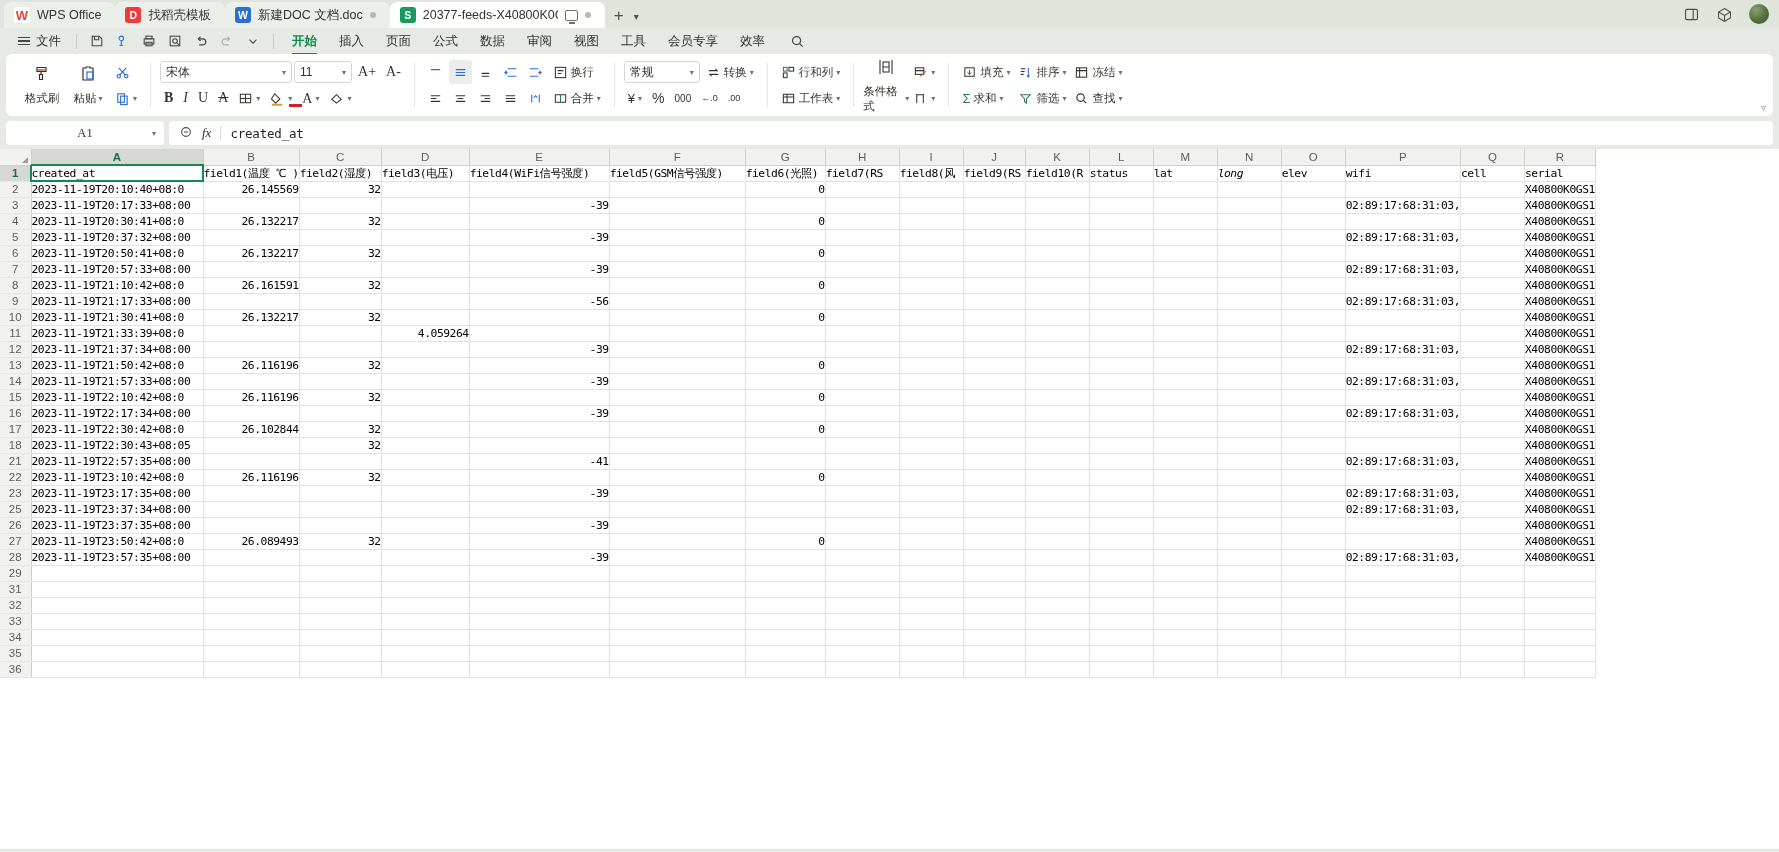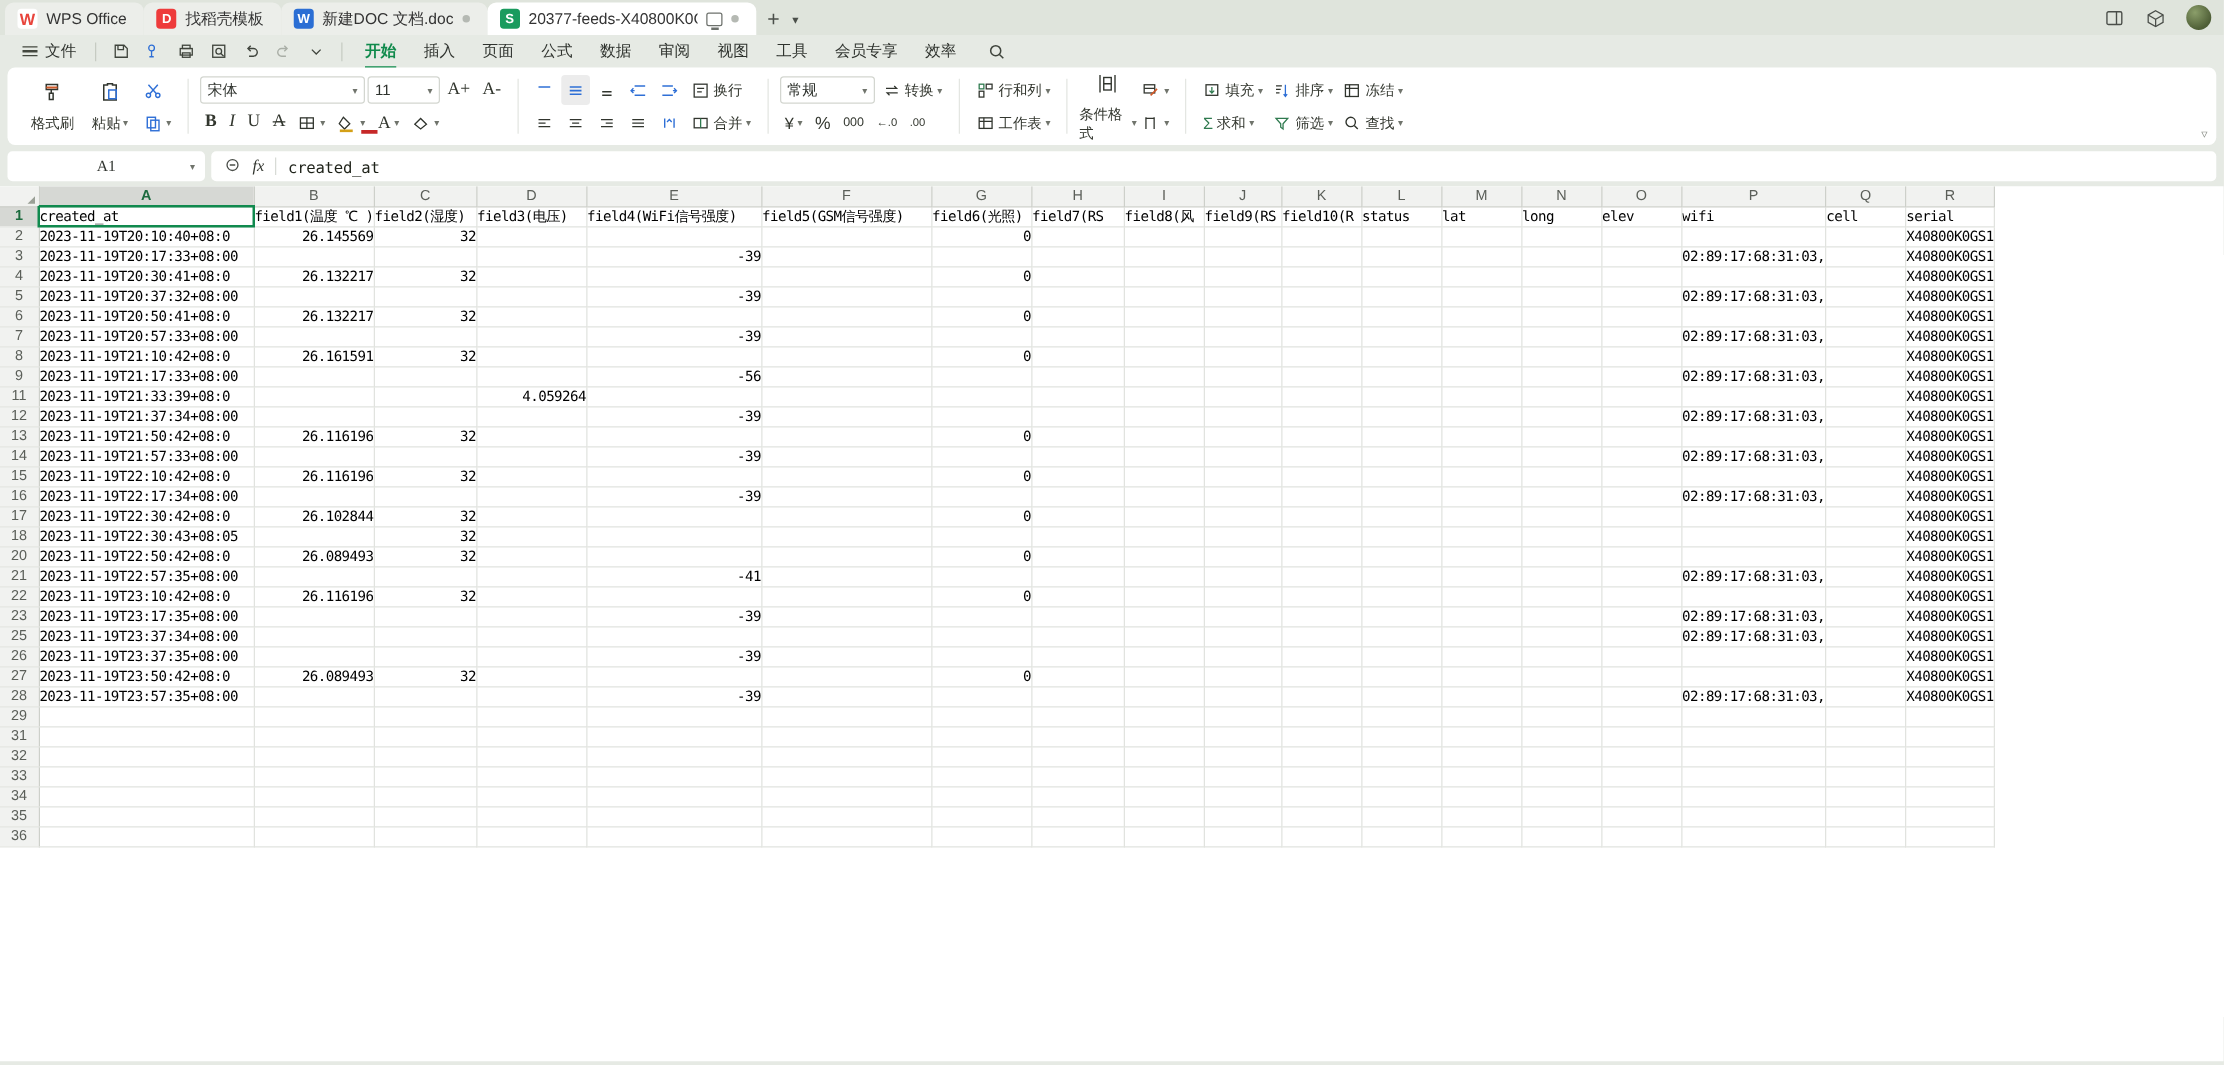--- a/index.html
+++ b/index.html
@@ -667,21 +667,21 @@
           <td class="cell l" style="width: 88px;">field3(电压)</td>
           <td class="cell l" style="width: 140px;">field4(WiFi信号强度)</td>
           <td class="cell l" style="width: 136px;">field5(GSM信号强度)</td>
           <td class="cell l" style="width: 80px;">field6(光照)</td>
           <td class="cell l" style="width: 74px;">field7(RS</td>
           <td class="cell l" style="width: 64px;">field8(风</td>
           <td class="cell l" style="width: 62px;">field9(RS</td>
           <td class="cell l" style="width: 64px;">field10(R</td>
           <td class="cell l" style="width: 64px;">status</td>
           <td class="cell l" style="width: 64px;">lat</td>
-          <td class="cell l" style="width: 64px;">long</td>
+          <td class="cell l" style="width: 64px; font-style: italic;">long</td>
           <td class="cell l" style="width: 64px;">elev</td>
           <td class="cell l" style="width: 64px;">wifi</td>
           <td class="cell l" style="width: 64px;">cell</td>
           <td class="cell l" style="width: 64px;">serial</td>
         </tr>
         <tr>
           <td class="rowhead">2</td>
           <td class="cell l" style="width: 172px;">2023-11-19T20:10:40+08:0</td>
           <td class="cell r" style="width: 96px;">26.145569</td>
           <td class="cell r" style="width: 82px;">32</td>
@@ -842,20 +842,41 @@
           <td class="cell r" style="width: 64px;"></td>
           <td class="cell l" style="width: 64px;"></td>
           <td class="cell l" style="width: 64px;"></td>
           <td class="cell l" style="width: 64px;"></td>
           <td class="cell l" style="width: 64px;"></td>
           <td class="cell l ovf" style="width: 64px;">02:89:17:68:31:03,</td>
           <td class="cell l" style="width: 64px;"></td>
           <td class="cell l" style="width: 64px;">X40800K0GS1</td>
         </tr>
         <tr>
+          <td class="rowhead">10</td>
+          <td class="cell l" style="width: 172px;">2023-11-19T21:30:41+08:0</td>
+          <td class="cell r" style="width: 96px;">26.132217</td>
+          <td class="cell r" style="width: 82px;">32</td>
+          <td class="cell r" style="width: 88px;"></td>
+          <td class="cell r" style="width: 140px;"></td>
+          <td class="cell r" style="width: 136px;"></td>
+          <td class="cell r" style="width: 80px;">0</td>
+          <td class="cell r" style="width: 74px;"></td>
+          <td class="cell r" style="width: 64px;"></td>
+          <td class="cell r" style="width: 62px;"></td>
+          <td class="cell r" style="width: 64px;"></td>
+          <td class="cell l" style="width: 64px;"></td>
+          <td class="cell l" style="width: 64px;"></td>
+          <td class="cell l" style="width: 64px;"></td>
+          <td class="cell l" style="width: 64px;"></td>
+          <td class="cell l ovf" style="width: 64px;"></td>
+          <td class="cell l" style="width: 64px;"></td>
+          <td class="cell l" style="width: 64px;">X40800K0GS1</td>
+        </tr>
+        <tr>
           <td class="rowhead">11</td>
           <td class="cell l" style="width: 172px;">2023-11-19T21:33:39+08:0</td>
           <td class="cell r" style="width: 96px;"></td>
           <td class="cell r" style="width: 82px;"></td>
           <td class="cell r" style="width: 88px;">4.059264</td>
           <td class="cell r" style="width: 140px;"></td>
           <td class="cell r" style="width: 136px;"></td>
           <td class="cell r" style="width: 80px;"></td>
           <td class="cell r" style="width: 74px;"></td>
           <td class="cell r" style="width: 64px;"></td>
@@ -1010,41 +1031,20 @@
           <td class="cell r" style="width: 64px;"></td>
           <td class="cell l" style="width: 64px;"></td>
           <td class="cell l" style="width: 64px;"></td>
           <td class="cell l" style="width: 64px;"></td>
           <td class="cell l" style="width: 64px;"></td>
           <td class="cell l ovf" style="width: 64px;"></td>
           <td class="cell l" style="width: 64px;"></td>
           <td class="cell l" style="width: 64px;">X40800K0GS1</td>
         </tr>
         <tr>
-          <td class="rowhead">20</td>
-          <td class="cell l" style="width: 172px;">2023-11-19T22:50:42+08:0</td>
-          <td class="cell r" style="width: 96px;">26.089493</td>
-          <td class="cell r" style="width: 82px;">32</td>
-          <td class="cell r" style="width: 88px;"></td>
-          <td class="cell r" style="width: 140px;"></td>
-          <td class="cell r" style="width: 136px;"></td>
-          <td class="cell r" style="width: 80px;">0</td>
-          <td class="cell r" style="width: 74px;"></td>
-          <td class="cell r" style="width: 64px;"></td>
-          <td class="cell r" style="width: 62px;"></td>
-          <td class="cell r" style="width: 64px;"></td>
-          <td class="cell l" style="width: 64px;"></td>
-          <td class="cell l" style="width: 64px;"></td>
-          <td class="cell l" style="width: 64px;"></td>
-          <td class="cell l" style="width: 64px;"></td>
-          <td class="cell l ovf" style="width: 64px;"></td>
-          <td class="cell l" style="width: 64px;"></td>
-          <td class="cell l" style="width: 64px;">X40800K0GS1</td>
-        </tr>
-        <tr>
           <td class="rowhead">21</td>
           <td class="cell l" style="width: 172px;">2023-11-19T22:57:35+08:00</td>
           <td class="cell r" style="width: 96px;"></td>
           <td class="cell r" style="width: 82px;"></td>
           <td class="cell r" style="width: 88px;"></td>
           <td class="cell r" style="width: 140px;">-41</td>
           <td class="cell r" style="width: 136px;"></td>
           <td class="cell r" style="width: 80px;"></td>
           <td class="cell r" style="width: 74px;"></td>
           <td class="cell r" style="width: 64px;"></td>

